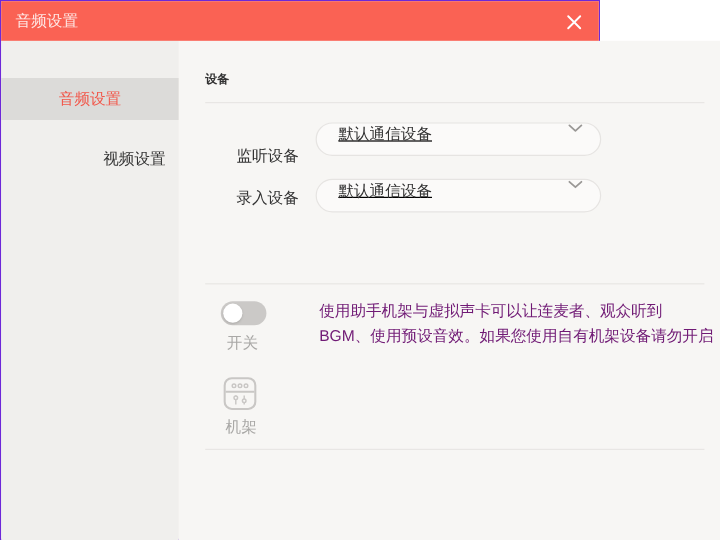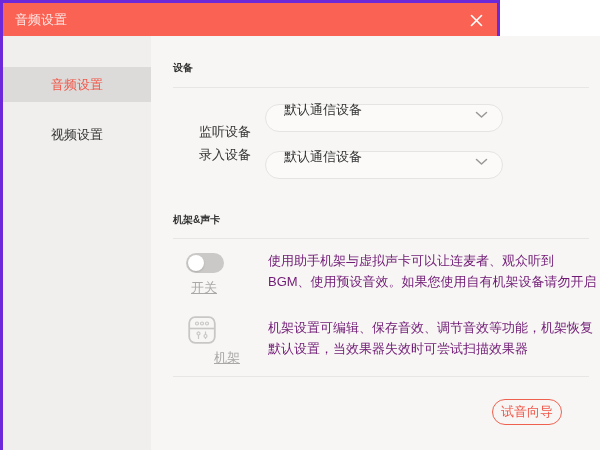--- a/index.html
+++ b/index.html
@@ -1,70 +1,70 @@
 <!DOCTYPE html>
 <html><head>
 <meta charset="utf-8">
 <style>
   * { margin:0; padding:0; box-sizing:border-box; }
   html,body { width:600px; height:450px; overflow:hidden; background:#fff;
     font-family:"Liberation Sans","DejaVu Sans",sans-serif; }
   .window { position:relative; width:500px; height:450px; background:#f7f6f4;
-    border:3px solid #6d28d9; }
+    border:1px solid #6d28d9; }
 
   
   .titlebar { position:absolute; top:0; left:0; width:100%; height:33px;
     background:#fa6254; overflow:hidden; z-index:5; }
   .titlebar .title { position:absolute; left:12px; top:0; line-height:33px;
     font-size:13px; color:rgba(255,255,255,0.85); }
   .corner-blob { position:absolute; left:572px; top:-44px; width:80px; height:80px;
     border-radius:50%; background:#e25043; }
   .close-btn { position:absolute; right:8px; top:4px; width:26px; height:26px;
     display:flex; align-items:center; justify-content:center; cursor:pointer; }
   .close-btn svg { display:block; }
 
   
   .sidebar { position:absolute; top:33px; left:0; width:148px; height:417px;
     background:#f0efed; }
   .side-item { position:absolute; left:0; width:148px; height:35px; line-height:35px;
     text-align:center; font-size:13px; color:#333; cursor:pointer; }
   .side-item.selected { background:#dcdbd9; color:#f2574a; }
   .side-item.i0 { top:31px; }
-  .side-item.i1 { top:81px; }
+  .side-item.i1 { top:81px;margin-left:37px; }
 
   
   .main { position:absolute; top:33px; left:148px; width:452px; height:417px;
     background:#f7f6f4; }
   .section-title { position:absolute; left:22px; font-size:10px; font-weight:bold;
     color:#333; }
   .t1 { top:25px; }
   .t2 { top:177px; }
   .divider { position:absolute; left:22px; right:14px; height:1px; background:#e8e6e4; }
   .d1 { top:51px; }
   .d2 { top:202px; }
   .d3 { top:340px; }
 
   .field-label { position:absolute; left:48px; font-size:13px; color:#333; }
   .l1 { top:87px; }
-  .l2 { top:110px; }
+  .l2 { top:122px; }
   .select { position:absolute; left:114px; width:238px; height:28px;
     background:#fbfaf9; border:1px solid #e6e4e2; border-radius:14px;
-    display:flex; align-items:flex-end; padding:0 14px 12px 18px; cursor:pointer; }
+    display:flex; align-items:flex-start; padding:0 14px 12px 18px; cursor:pointer;text-decoration:underline; }
   .s1 { top:68px; }
   .s2 { top:115px; }
   .select .select-value { flex:1; font-size:13px; color:#333; }
   .select svg { display:block; }
 
   .toggle { position:absolute; left:35px; top:217px; width:38px; height:20px;
     border-radius:10px; background:#cbc9c7; cursor:pointer; }
   .toggle .knob { position:absolute; left:2px; top:2px; width:16px; height:16px;
     border-radius:50%; background:#fff; box-shadow:0 1px 2px rgba(0,0,0,0.15); }
-  .small-label { position:absolute; font-size:13px; color:#a9a8a6;text-decoration:underline; }
+  .small-label { position:absolute; font-size:13px; color:#a9a8a6; }
   .lab-toggle { left:40px; top:243px; }
-  .lab-rack { left:39px; top:313px;margin-left:24px; }
+  .lab-rack { left:39px; top:313px; }
 
   .desc { position:absolute; left:117px; width:332px; font-size:13px; color:#701a75;
     line-height:21px; }
   .desc1 { top:214px; }
   .desc2 { top:281px; }
 
   .rack-icon { position:absolute; left:37px; top:280px; }
 
   .wizard-btn { position:absolute; left:341px; top:363px; width:70px; height:26px;
     border:1px solid #f0604f; border-radius:13px; background:transparent;
@@ -106,41 +106,38 @@
     </div>
 
     <div class="field-label l2">录入设备</div>
     <div class="select s2">
       <span class="select-value">默认通信设备</span>
       <svg width="13" height="8" viewBox="0 0 13 8">
         <polyline points="1.5,1.5 6.5,6 11.5,1.5" fill="none" stroke="#9a9896" stroke-width="1.5" stroke-linecap="round" stroke-linejoin="round"></polyline>
       </svg>
     </div>
 
-    <div class="section-title t2">机架&amp;声卡</div>
     <div class="divider d2"></div>
 
     <div class="toggle">
       <div class="knob"></div>
     </div>
     <div class="small-label lab-toggle">开关</div>
     <div class="desc desc1">使用助手机架与虚拟声卡可以让连麦者、观众听到 BGM、使用预设音效。如果您使用自有机架设备请勿开启</div>
 
     <svg class="rack-icon" width="28" height="28" viewBox="0 0 28 28">
       <rect x="1.2" y="1.2" width="25.6" height="25.6" rx="6" fill="none" stroke="#c9c7c5" stroke-width="1.8"></rect>
       <circle cx="9" cy="7.5" r="1.5" fill="none" stroke="#c9c7c5" stroke-width="1.2"></circle>
       <circle cx="14" cy="7.5" r="1.5" fill="none" stroke="#c9c7c5" stroke-width="1.2"></circle>
       <circle cx="19" cy="7.5" r="1.5" fill="none" stroke="#c9c7c5" stroke-width="1.2"></circle>
       <line x1="2" y1="12.5" x2="26" y2="12.5" stroke="#c9c7c5" stroke-width="1.6"></line>
       <line x1="10.5" y1="15.5" x2="10.5" y2="23" stroke="#c9c7c5" stroke-width="1.2"></line>
       <circle cx="10.5" cy="17.5" r="1.5" fill="#f7f6f4" stroke="#c9c7c5" stroke-width="1.2"></circle>
       <line x1="17.5" y1="15.5" x2="17.5" y2="23" stroke="#c9c7c5" stroke-width="1.2"></line>
       <circle cx="17.5" cy="20" r="1.5" fill="#f7f6f4" stroke="#c9c7c5" stroke-width="1.2"></circle>
     </svg>
     <div class="small-label lab-rack">机架</div>
-    <div class="desc desc2">机架设置可编辑、保存音效、调节音效等功能，机架恢复默认设置，当效果器失效时可尝试扫描效果器</div>
 
     <div class="divider d3"></div>
 
-    <button class="wizard-btn">试音向导</button>
   </div>
 
 </div>
 
 </body></html>

